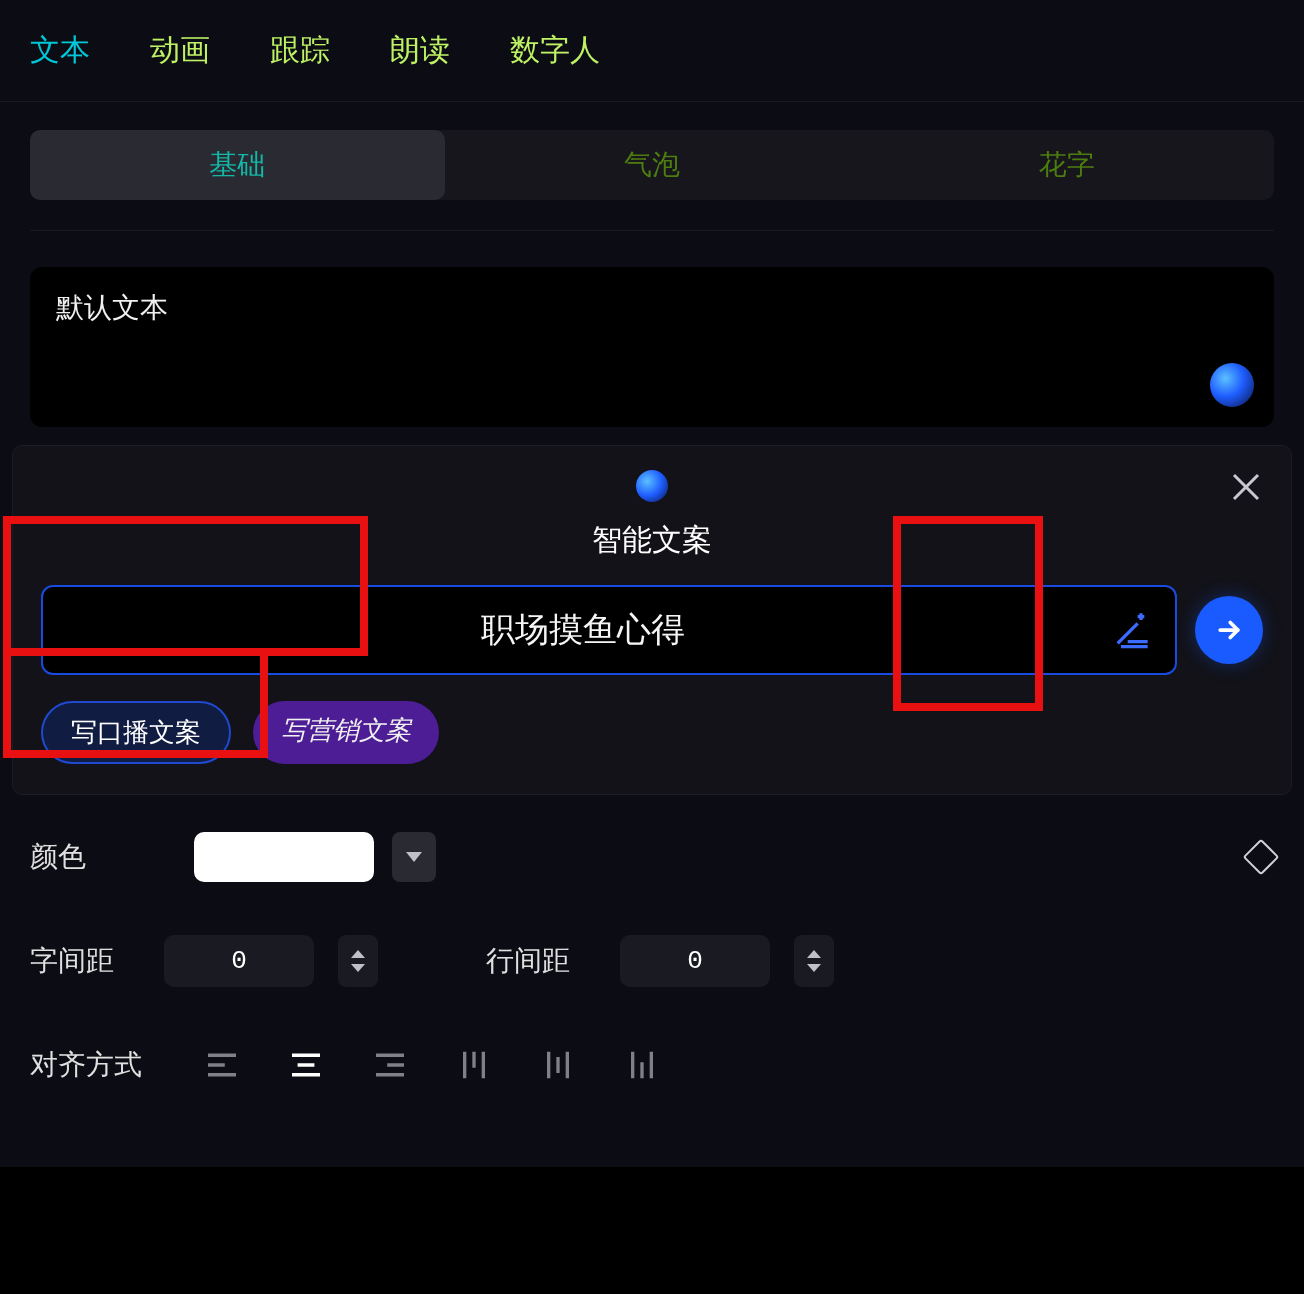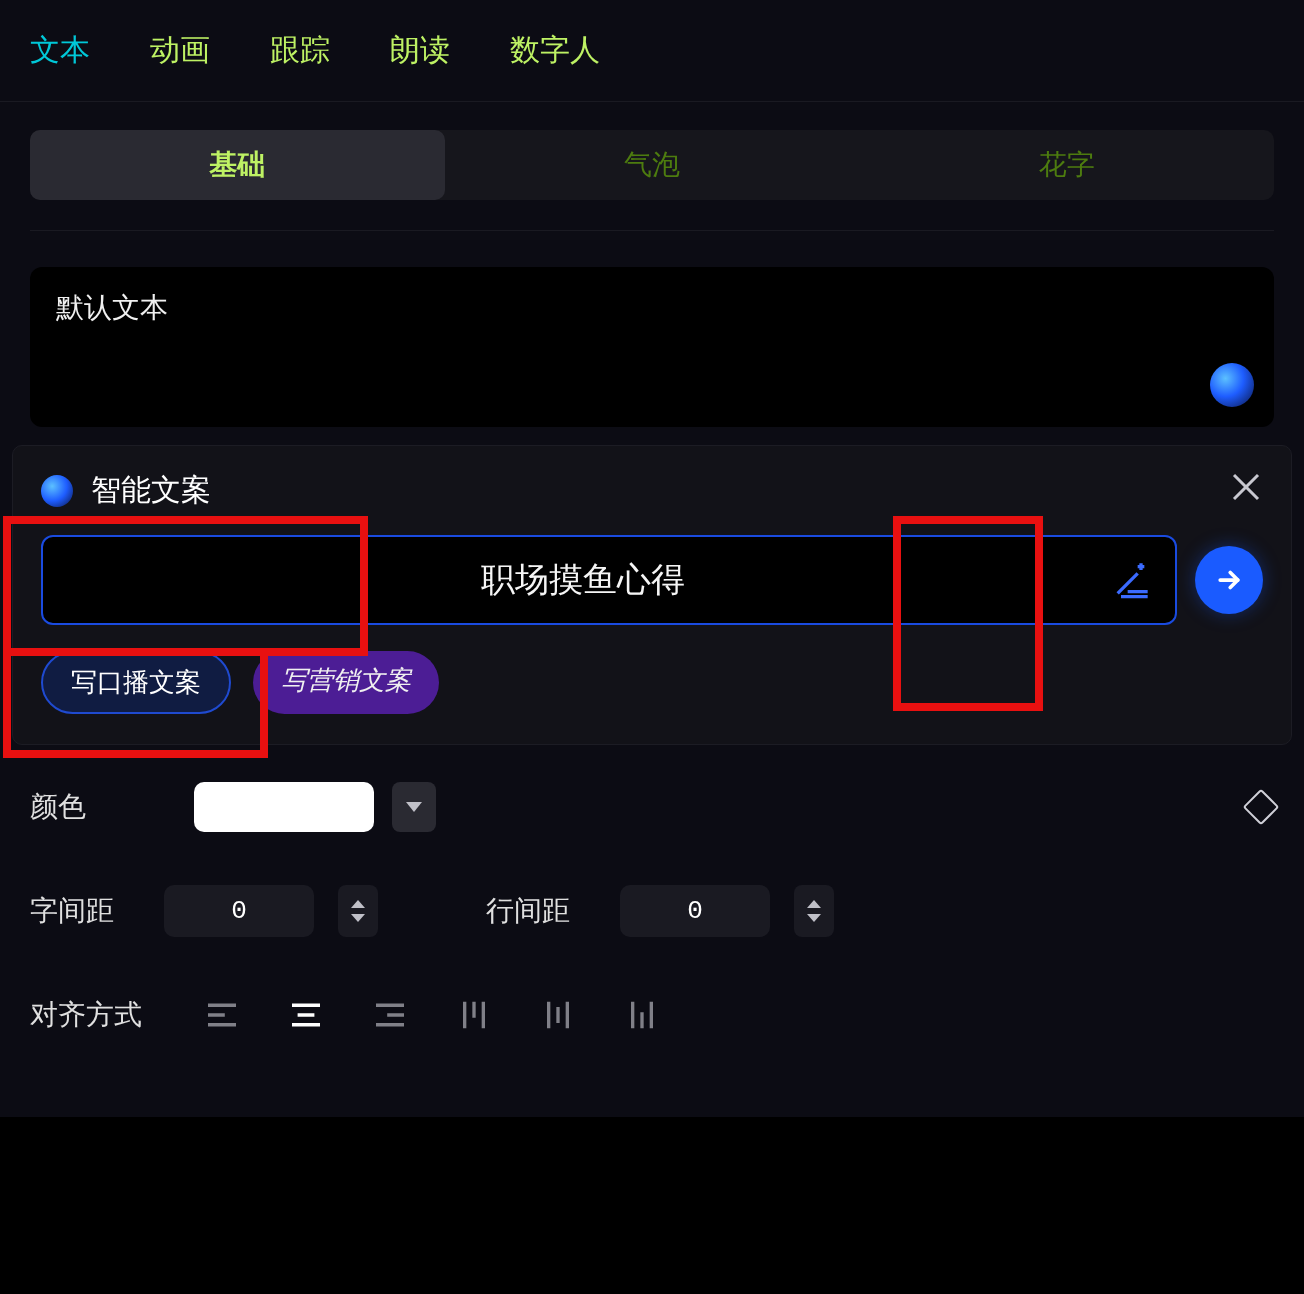--- a/index.html
+++ b/index.html
@@ -44,22 +44,22 @@
     display: flex;
     align-items: center;
     justify-content: center;
     font-size: 28px;
     color: #4d7c0f;
     cursor: pointer;
     border-radius: 10px;
   }
   .sub-tab.active {
     background: #2a2a32;
-    color: #bef264;
-    font-weight: 700;
+    color: #14b8a6;
+    font-weight: 400;
   }
   .divider {
     height: 1px;
     background: #1a1a22;
     margin: 30px 30px 0 30px;
   }
   .textbox {
     margin: 36px 30px 0 30px;
     background: #000;
     border-radius: 12px;
@@ -86,20 +86,21 @@
     border: 1px solid #1c1c24;
     border-radius: 10px;
     padding: 24px 28px 30px 28px;
     position: relative;
   }
   .ai-header {
     display: flex;
     align-items: center;
     gap: 18px;
     margin-bottom: 24px;
+    flex-direction: column;
   }
   .ai-orb {
     width: 32px;
     height: 32px;
     border-radius: 50%;
     background: radial-gradient(circle at 35% 35%, #5cc0ff 0%, #1e5dff 50%, #0a1240 100%);
   }
   .ai-title {
     font-size: 30px;
     font-weight: 500;

